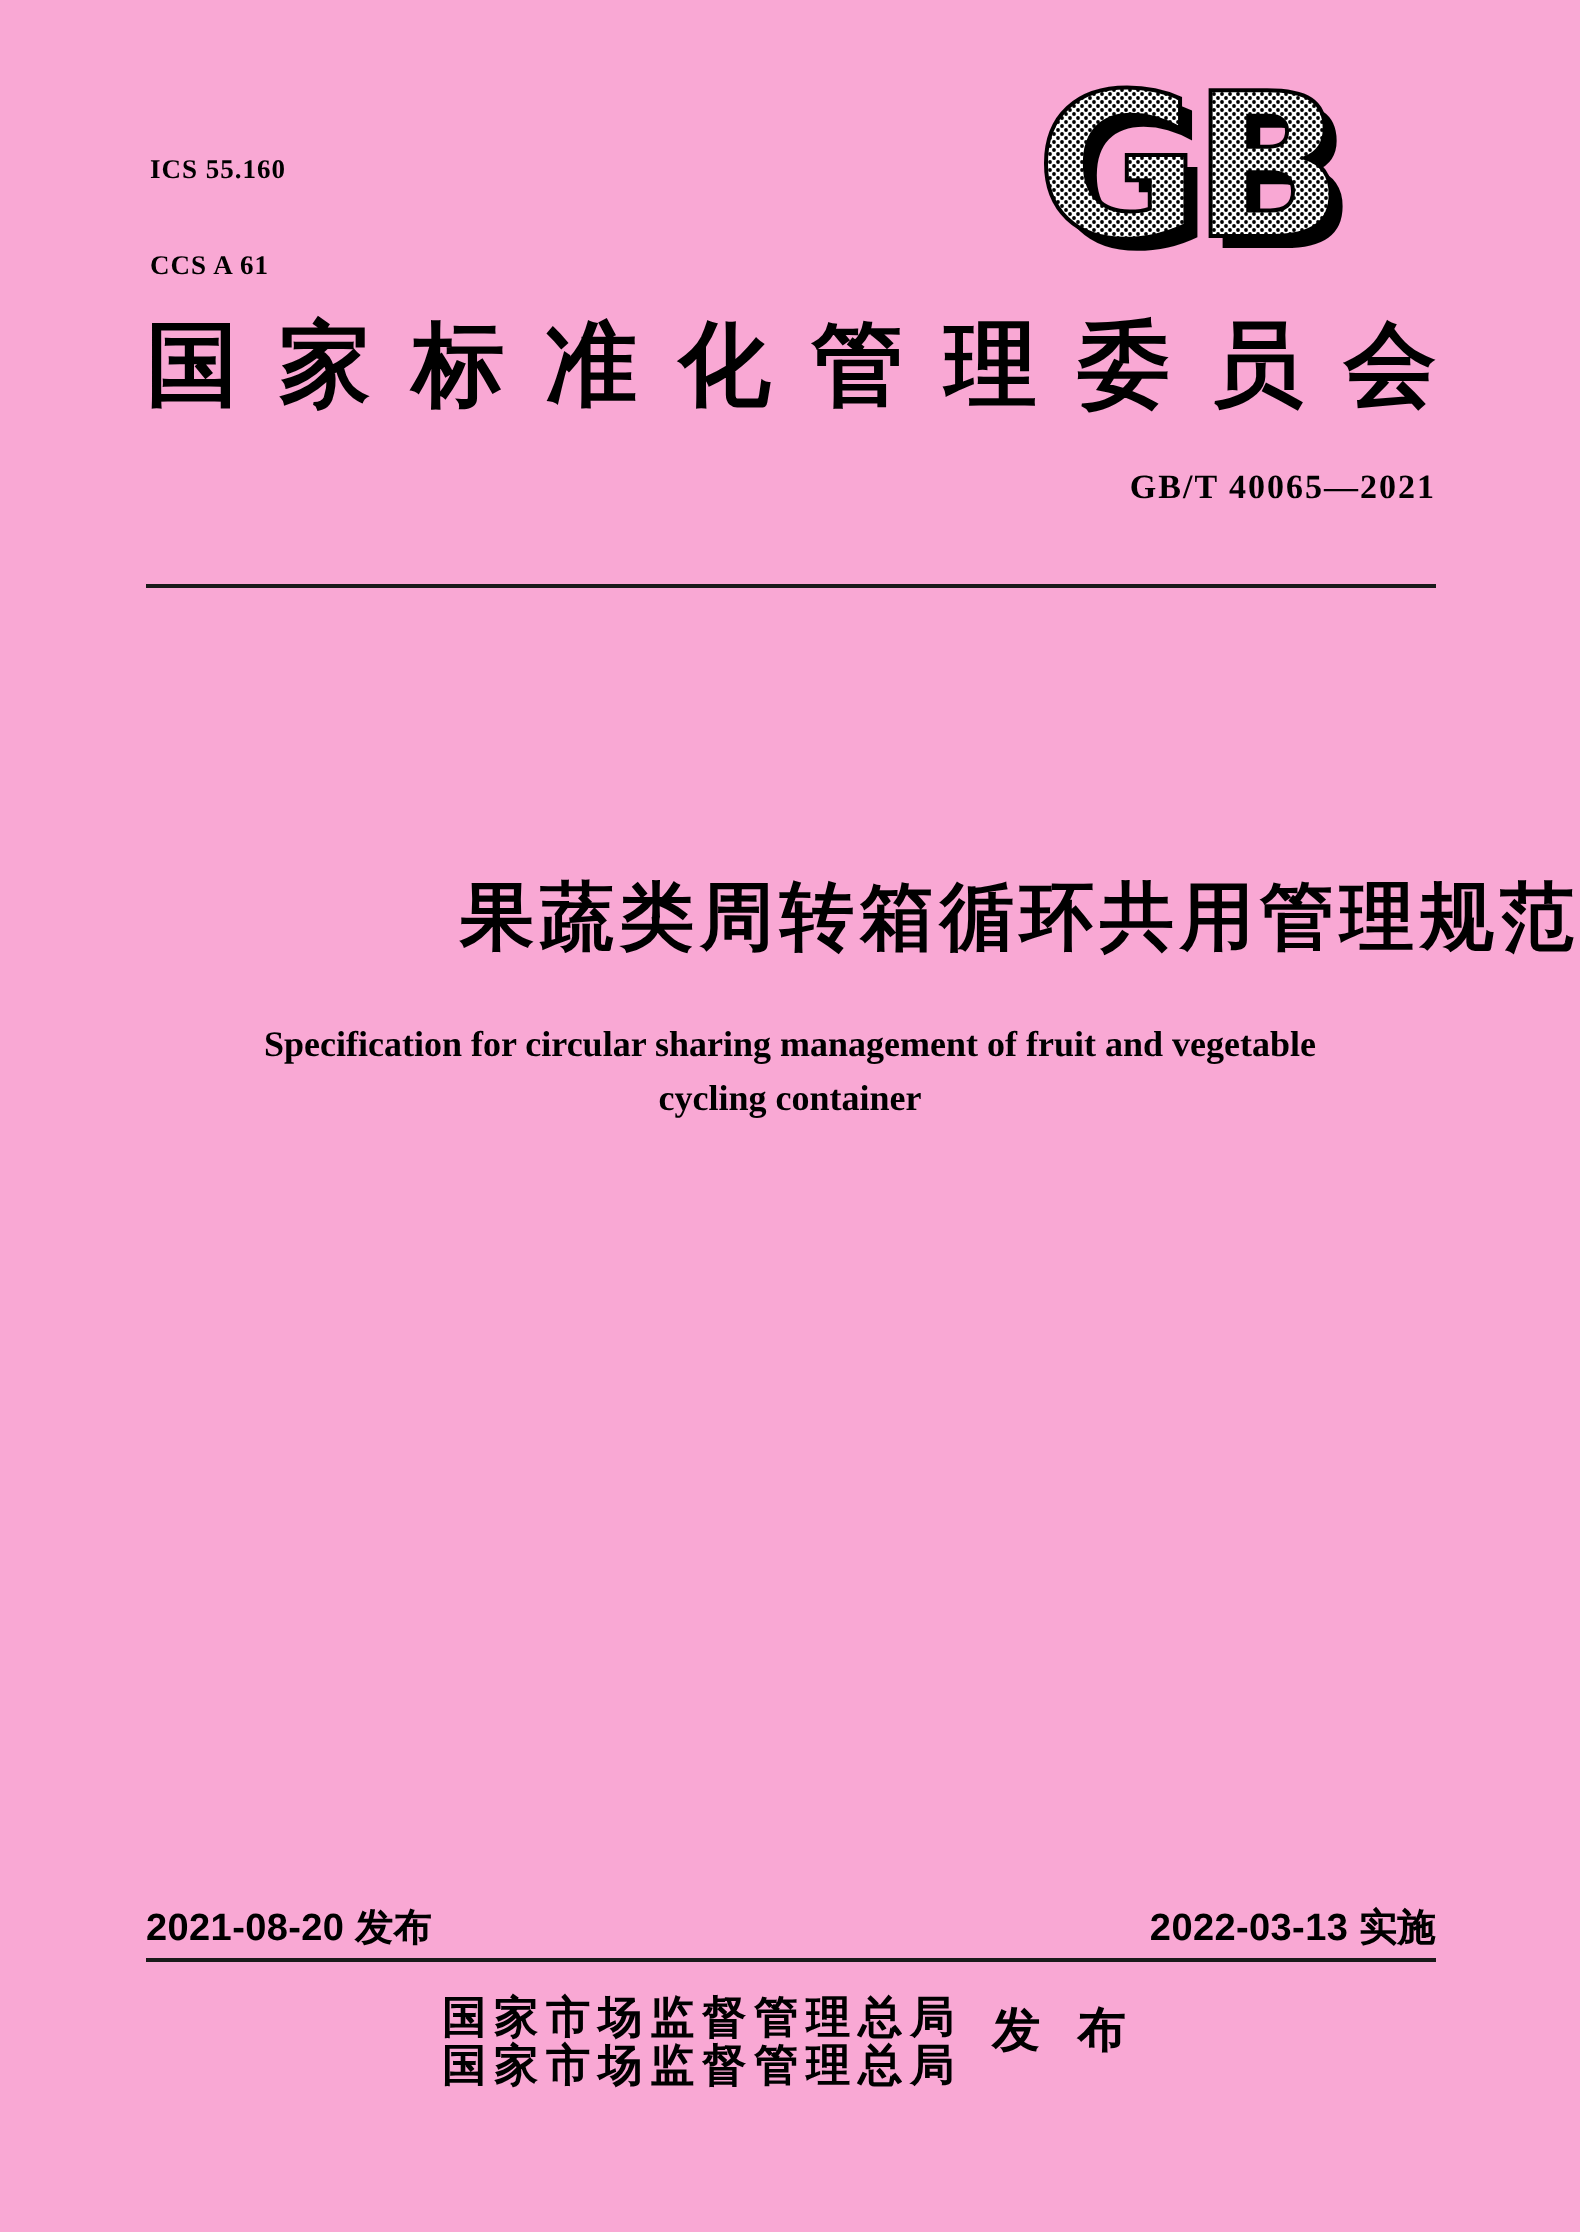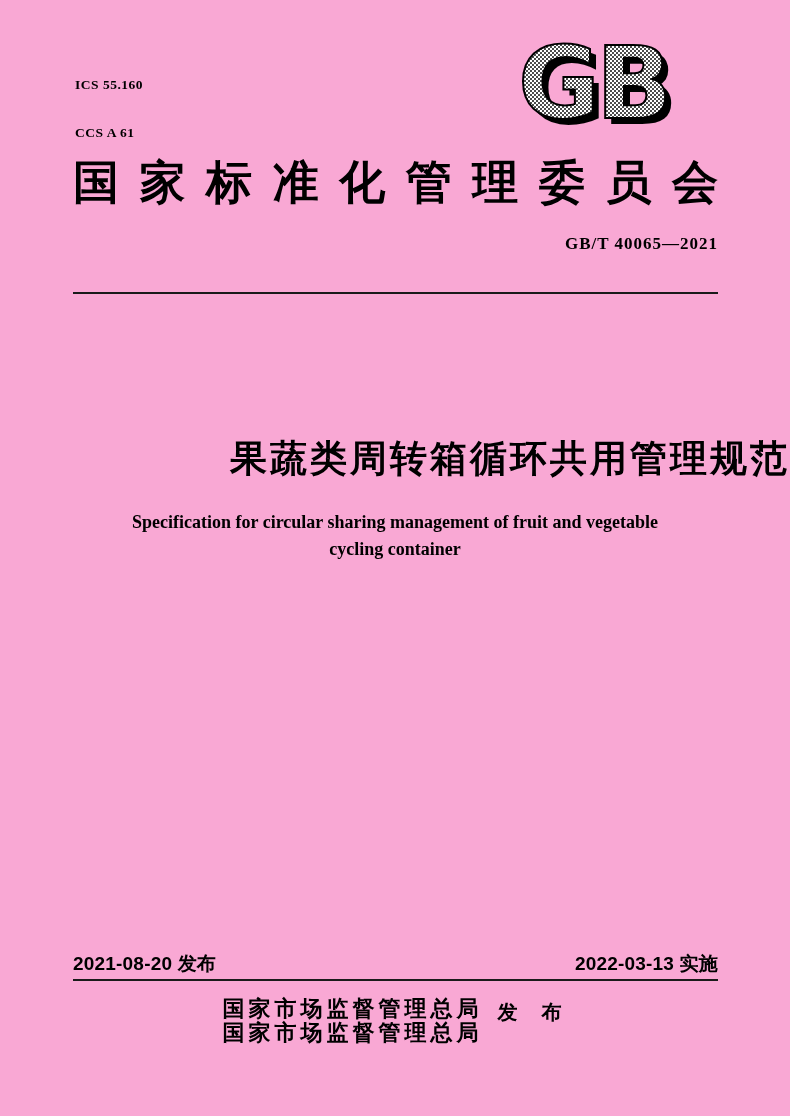--- a/index.html
+++ b/index.html
@@ -132,24 +132,24 @@
     font-size: 22px;
     font-weight: bold;
     letter-spacing: 4px;
     line-height: 24px;
     text-align: justify;
     text-align-last: justify;
     white-space: nowrap;
     font-family: "Liberation Serif", "DejaVu Serif", serif;
   }
   .publish-label {
-    font-size: 20px;
+    font-size: 24px;
     font-weight: bold;
     letter-spacing: 6px;
-    font-family: Liberation Mono, monospace;
+    font-family: Liberation Sans, sans-serif;
     padding-top: 2px;
   }
 </style>
 </head>
 <body>
 
 <div class="page">
 
   <div class="ics-block">
     <div>ICS 55.160</div>

